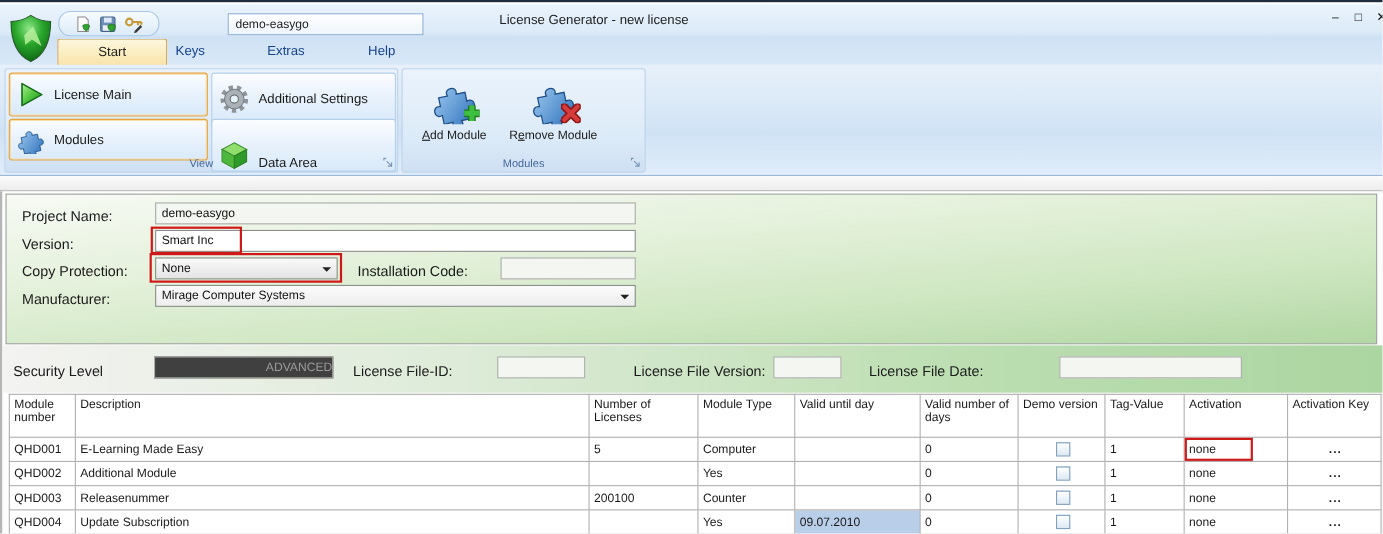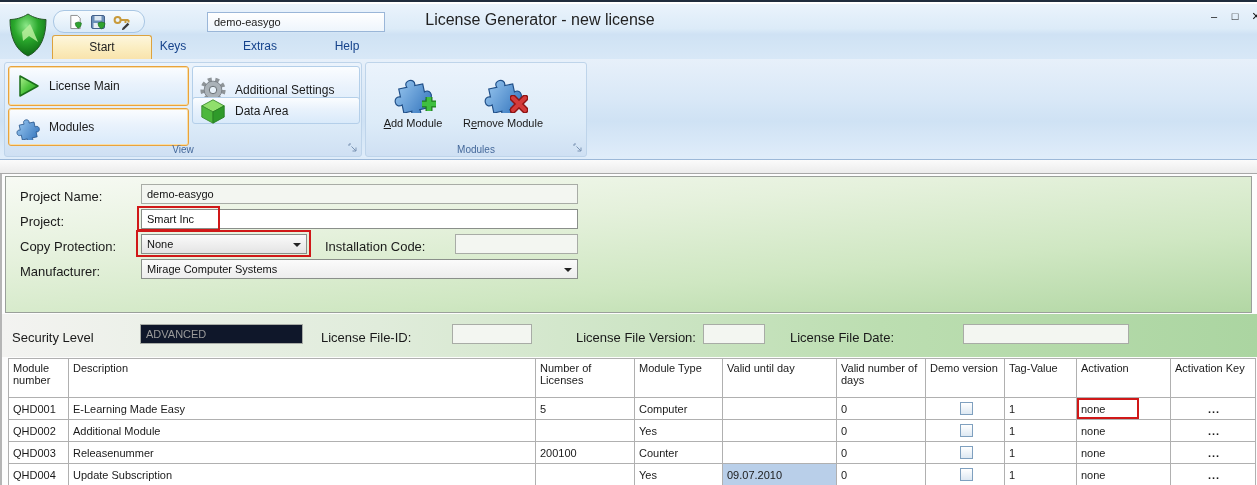--- a/index.html
+++ b/index.html
@@ -5,21 +5,21 @@
   * { margin:0; padding:0; box-sizing:border-box; }
   html,body { background:#e8e8e8; }
   body { font-family:"Liberation Sans","DejaVu Sans",sans-serif; font-size:11px; color:#1a1a1a; }
   #window { position:relative; width:1257px; height:485px; background:#fff; overflow:hidden;
             border-top:2px solid #1f2c3d; }
 
   
   .header { position:absolute; left:0; top:2px; width:1257px; height:55px;
             background:linear-gradient(180deg,#eaf3fc 0%,#dcebf8 45%,#cfe2f4 55%,#d8e8f7 100%); }
   .window-title { position:absolute; left:330px; top:7px; width:420px; text-align:center;
-                  font-size:16px; color:#222; }
+                  font-size:12px; color:#222; }
   .win-controls { position:absolute; right:-6px; top:5px; display:flex; gap:7px; }
   .wc { width:14px; height:14px; text-align:center; line-height:14px; font-size:11px;
         color:#111; cursor:default; }
   .logo { position:absolute; left:8px; top:8px; width:40px; height:46px; }
   .qat { position:absolute; left:53px; top:6px; width:92px; height:23px;
          background:linear-gradient(180deg,#f6fbfe,#dcebf8);
          border:1px solid #a9c7e4; border-radius:11px;
          display:flex; align-items:center; justify-content:center; gap:7px; }
   .qat svg { display:block; }
   .projbox { position:absolute; left:207px; top:8px; width:178px; height:20px;
@@ -72,21 +72,21 @@
   .combo { position:absolute; height:20px; border:1px solid #8a8f8a;
            background:linear-gradient(180deg,#fafafa,#e4e4e4); line-height:18px;
            padding-left:5px; font-size:11px; color:#111; cursor:default; }
   .combo .arrow { position:absolute; right:5px; top:8px; width:0; height:0;
                   border-left:4px solid transparent; border-right:4px solid transparent;
                   border-top:4px solid #222; }
 
   
   .secstrip { position:absolute; left:2px; top:312px; width:1255px; height:43px;
               background:linear-gradient(90deg,#f3f3f1 0%,#e0ecdb 30%,#bcdeb1 70%,#abd5a1 100%); }
-  .field.dim { color:#9a9a9a; background:#0f172a; }
+  .field.dim { color:#9a9a9a; background:#404040;text-align:right; }
 
   
   table.grid { position:absolute; left:8px; top:356px; width:1247px; border-collapse:collapse;
                table-layout:fixed; font-size:11px; background:#fff; }
   table.grid th, table.grid td { border:1px solid #b0b0b0; overflow:hidden; white-space:normal; }
   table.grid th { height:39px; font-weight:normal; text-align:left; vertical-align:top;
                   padding:3px 2px 8px 4px; background:#fff; }
   table.grid td { height:22px; padding:0 2px 0 4px; vertical-align:middle; }
   table.grid { border:1px solid #8a8a8a; }
   td.center { text-align:center; padding:0; }
@@ -191,21 +191,21 @@
               <linearGradient id="pz1" x1="0" y1="0" x2="1" y2="1">
             <stop offset="0" stop-color="#9ecbf2"></stop>
                 <stop offset="1" stop-color="#2a6db8"></stop>
               </linearGradient>
             </defs>
           <path d="M6 13 h7 c-2.5 -7 9.5 -7 7 0 h7 v7 c7 -2.5 7 9.5 0 7 v7 h-7 c2.5 7 -9.5 7 -7 0 h-7 v-7 c-7 2.5 -7 -9.5 0 -7 z" fill="url(#pz1)" stroke="#1f4e87" transform="rotate(-12 17 20)"></path>
         </svg>
         <span>Modules</span>
       </div>
 
-      <div class="vbtn" style="left:187px;top:34px;width:168px;height:27px;">
+      <div class="vbtn" style="left:187px;top:45px;width:168px;height:48px;align-items:flex-end;">
         <svg width="28" height="28" viewBox="0 0 30 30">
           <polygon points="15,3 27,9.5 15,16 3,9.5" fill="#90df6c" stroke="#3f9032"></polygon>
           <polygon points="3,9.5 15,16 15,28 3,21.5" fill="#4db83c" stroke="#3f9032"></polygon>
           <polygon points="27,9.5 15,16 15,28 27,21.5" fill="#2f9a2a" stroke="#277f22"></polygon>
         </svg>
         <span>Data Area</span>
       </div>
 
       <div class="caption">View</div>
       <span class="launcher">
@@ -271,21 +271,21 @@
 
   <div class="sepband"></div>
 
   <div class="content"></div>
 
   <div class="formpanel"></div>
 
   <div class="flabel" style="left:20px;top:187px;">Project Name:</div>
   <div class="field" style="left:141px;top:182px;width:437px;">demo-easygo</div>
 
-  <div class="flabel" style="left:20px;top:212px;">Project:</div>
+  <div class="flabel" style="left:20px;top:212px;">Version:</div>
   <div class="field white" style="left:141px;top:207px;width:437px;">Smart Inc</div>
 
   <div class="flabel" style="left:20px;top:237px;">Copy Protection:</div>
   <div class="combo" style="left:141px;top:232px;width:166px;"><span>None</span>
     <span class="arrow"></span></div>
 
   <div class="flabel" style="left:325px;top:237px;">Installation Code:</div>
   <div class="field" style="left:455px;top:232px;width:123px;"></div>
 
   <div class="flabel" style="left:20px;top:262px;">Manufacturer:</div>

